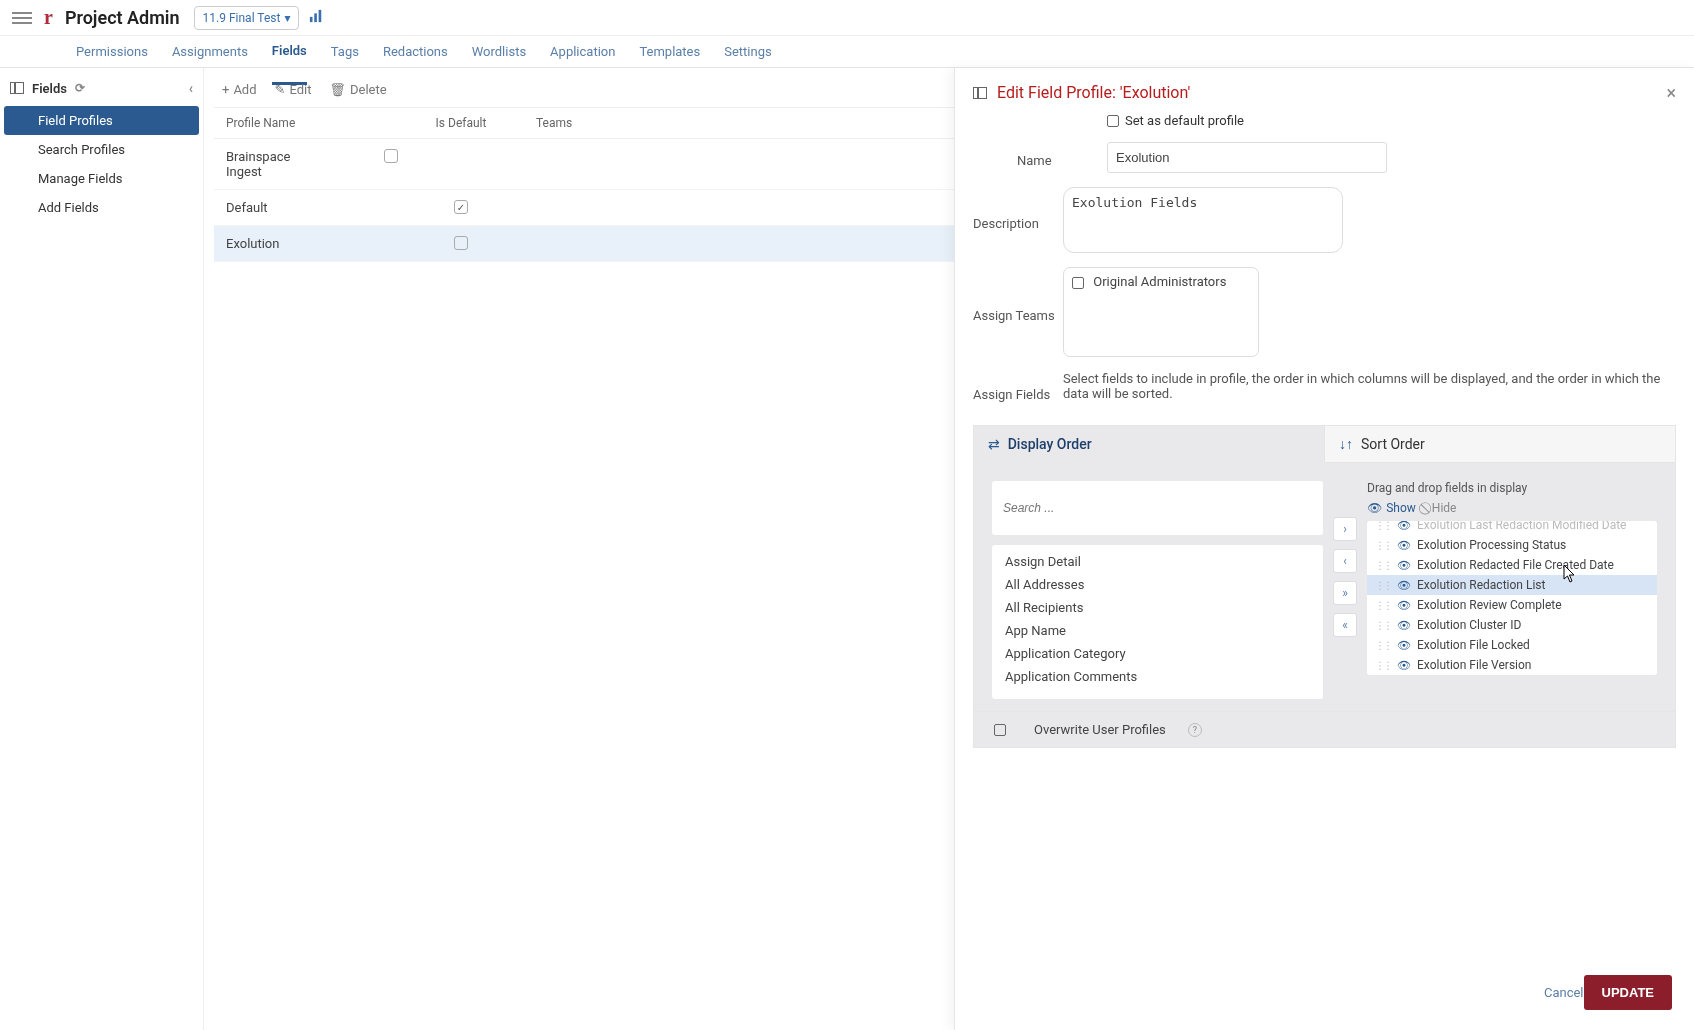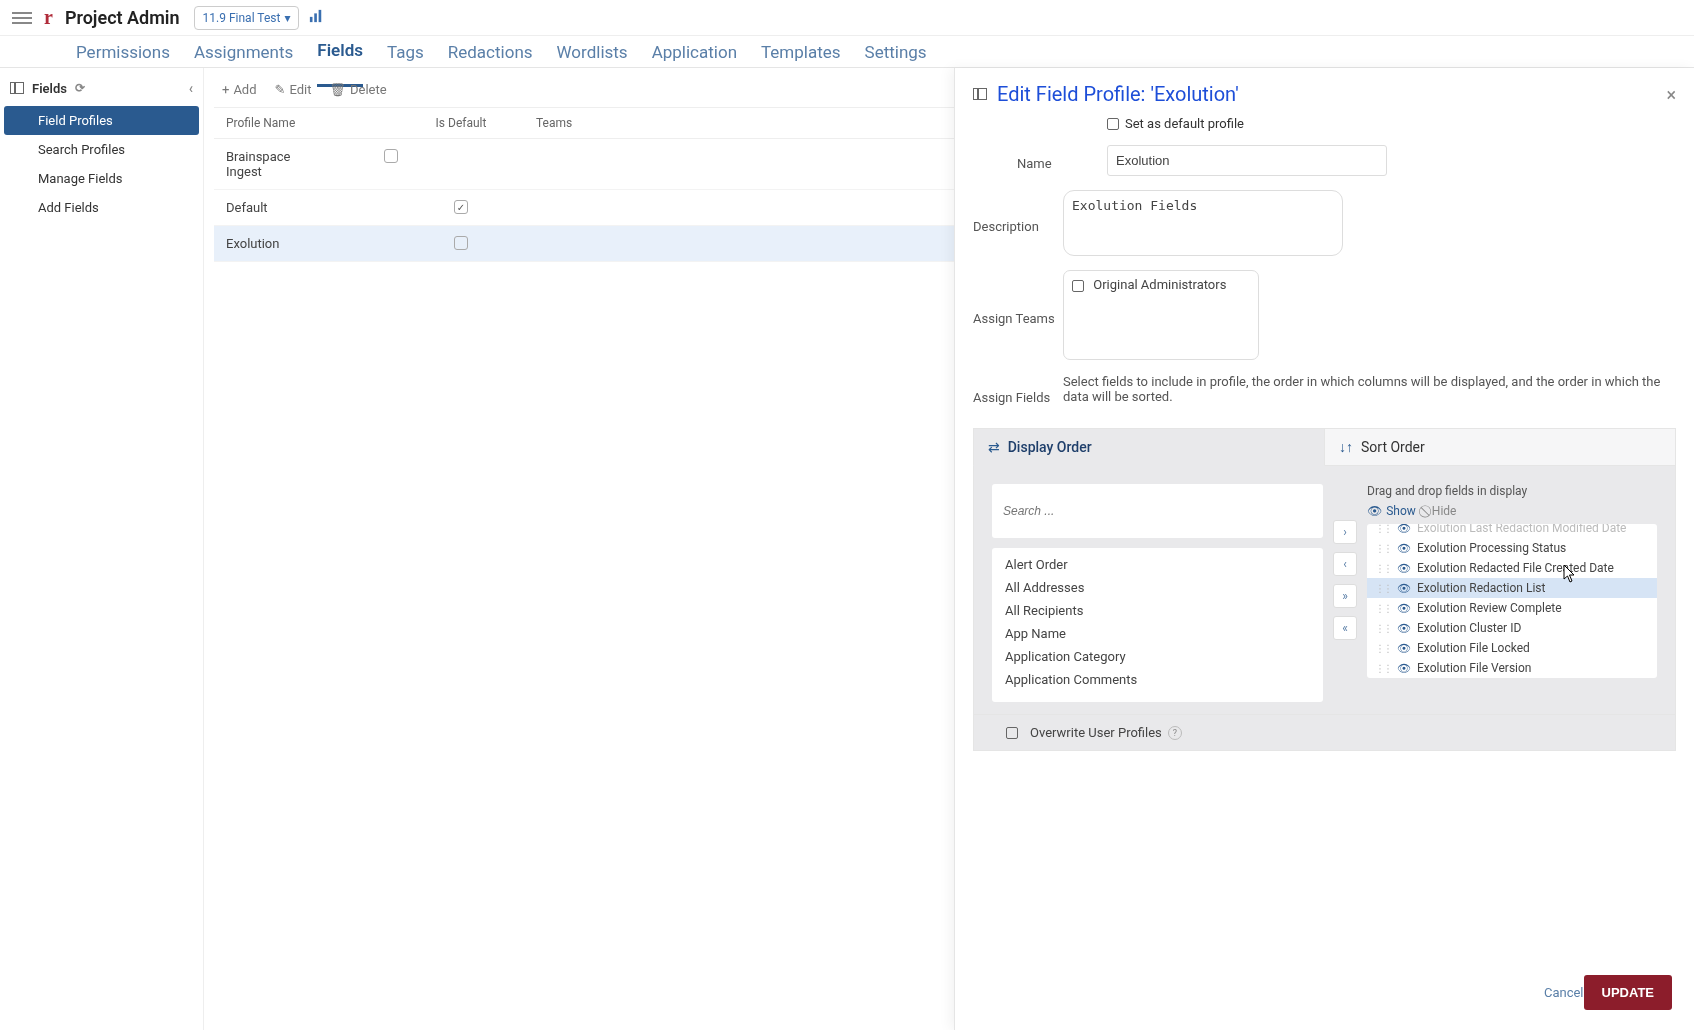--- a/index.html
+++ b/index.html
@@ -33,21 +33,21 @@
     border: 1px solid #ccc; border-radius: 4px; padding: 4px 8px;
     font-size: 12px; color: #3a6fb0; background: #fff; cursor: pointer;
     display: inline-flex; align-items: center; gap: 4px;
   }
   .chart-icon { color: #3a6fb0; margin-left: 10px; cursor: pointer; font-size: 14px; }
   .tabs {
     display: flex; gap: 24px; padding: 0 76px; border-bottom: 1px solid #e5e5e5;
     height: 32px; align-items: center;
   }
   .tab {
-    color: #5a7fa8; cursor: pointer; padding: 24px 0; font-size: 17px;
+    color: #5a7fa8; cursor: pointer; padding: 24px 0; font-size: 13px;
   }
   .tab.active {
     color: #2a5a8f; font-weight: 600; border-bottom: 3px solid #2a5a8f;
   }
   .body-row { display: flex; height: calc(100vh - 68px); }
   .sidebar {
     width: 204px; border-right: 1px solid #eee; padding: 8px 0;
     position: relative;
   }
   .sidebar-header {
@@ -92,21 +92,21 @@
   
   .drawer {
     position: absolute; top: 0; right: 0; bottom: 0; width: 740px;
     background: #fff; border-left: 1px solid #e5e5e5;
     box-shadow: -4px 0 12px rgba(0,0,0,0.05);
     display: flex; flex-direction: column;
   }
   .drawer-header {
     display: flex; align-items: center; padding: 14px 18px 10px; gap: 10px;
   }
-  .drawer-title { font-size: 20px; color: #1d4ed8; }
+  .drawer-title { font-size: 16px; color: #b91c1c; }
   .close-x { margin-left: auto; color: #888; cursor: pointer; font-size: 18px; }
   .drawer-body { padding: 0 18px; flex: 1; overflow: auto; }
   .form-row { display: flex; align-items: center; margin-bottom: 14px; }
   .form-row.center { align-items: center; padding-left: 44px; }
   .form-label { width: 90px; color: #555; font-size: 13px; padding-top: 6px; }
   .form-right { flex: 1; }
   .input {
     width: 280px; border: 1px solid #ddd; border-radius: 3px; padding: 7px 8px;
     font-size: 13px; color: #444; background:#fff;
   }
@@ -165,21 +165,21 @@
   }
   .sel-item {
     padding: 3px 8px; font-size: 12px; color: #444; display:flex; align-items:center; gap:6px;
     cursor: pointer;
   }
   .sel-item.highlight { background: #d6e4f5; }
   .grip { color:#bbb; font-size:10px; letter-spacing:-2px;}
   .eye { color:#2a5a8f; font-size:11px;}
   .overwrite-row {
     background:#e9e9eb; border:1px solid #e5e5e5; border-top:none;
-    padding: 10px 32px; font-size:13px; color:#444; display:flex; align-items:center; gap:6px;
+    padding: 10px 20px; font-size:13px; color:#444; display:flex; align-items:center; gap:22px;
   }
   .q-icon { color:#888; border:1px solid #bbb; border-radius:50%; width:14px; height:14px;
     display:inline-flex;align-items:center;justify-content:center;font-size:9px; cursor:help;}
 
   .drawer-footer {
     display:flex; justify-content:flex-end; padding: 20px 22px;
     align-items:center;
   }
   .cancel-link { color:#5a7fa8; cursor:pointer; font-size:13px; }
   .update-btn {
@@ -333,21 +333,21 @@
             <div class="dual-tab">
               <span style="color:#2a5a8f;">↓↑</span>
               <span>Sort Order</span>
             </div>
           </div>
 
           <div class="dual-body">
             <div class="left-col">
               <input class="search" placeholder="Search ..." style="">
               <div class="avail-list">
-                <div class="avail-item">Alert Order</div>
+                <div class="avail-item">Assign Detail</div>
                 <div class="avail-item">All Addresses</div>
                 <div class="avail-item">All Recipients</div>
                 <div class="avail-item">App Name</div>
                 <div class="avail-item">Application Category</div>
                 <div class="avail-item">Application Comments</div>
 
               </div>
             </div>
 
             <div class="arrows">

